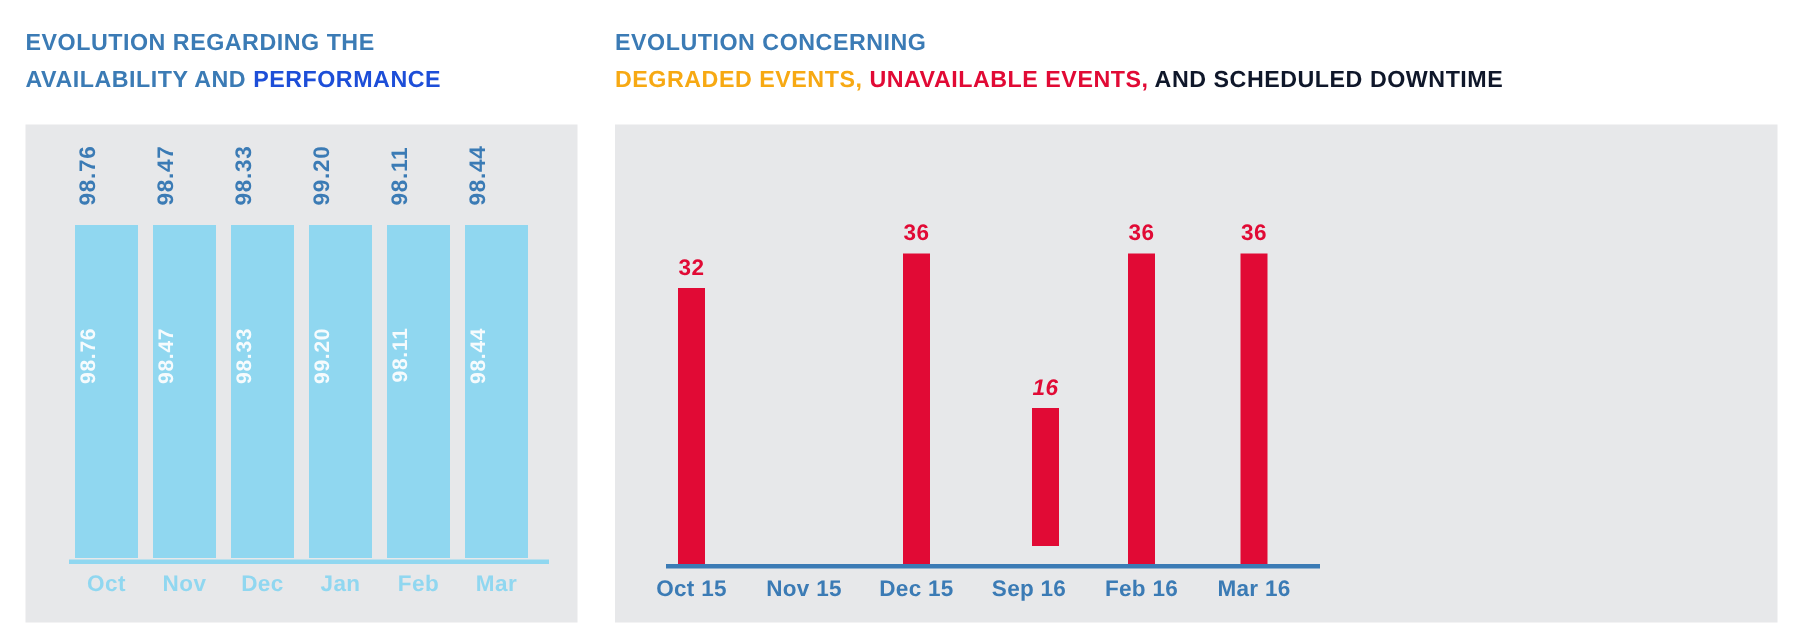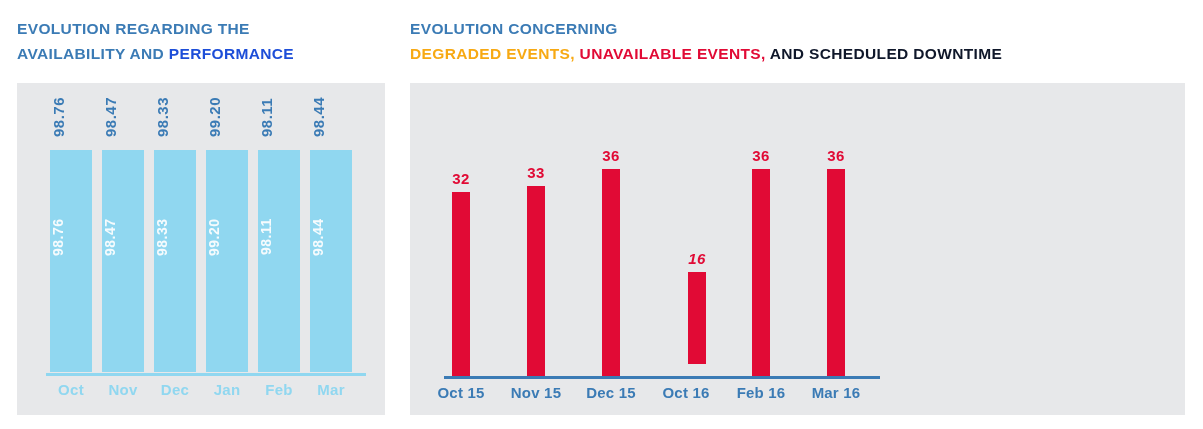--- a/index.html
+++ b/index.html
@@ -240,24 +240,20 @@
     <div class="lcat" style="left: 241px;">Feb</div>
     <div class="lcat" style="left: 293px;">Mar</div>
   </div>
 
 <div class="panel" id="right-panel">
   <div id="right-plot">
       <div class="rbar-col" style="left: 8px; height: 184px;">
         <div class="rbar-val">32</div>
         <div class="rbar-rect" style="height: 184px;"></div>
       </div>
-      <div class="rbar-col" style="left: 83px; height: 190px;">
-        <div class="rbar-val">33</div>
-        <div class="rbar-rect" style="height: 190px;"></div>
-      </div>
       <div class="rbar-col" style="left: 158px; height: 207px;">
         <div class="rbar-val">36</div>
         <div class="rbar-rect" style="height: 207px;"></div>
       </div>
       <div class="rbar-col" style="left: 244px; height: 104px; font-style: italic;">
         <div class="rbar-val">16</div>
         <div class="rbar-rect" style="height: 92px;"></div>
       </div>
       <div class="rbar-col" style="left: 308px; height: 207px;">
         <div class="rbar-val">36</div>
@@ -265,16 +261,16 @@
       </div>
       <div class="rbar-col" style="left: 383px; height: 207px;">
         <div class="rbar-val">36</div>
         <div class="rbar-rect" style="height: 207px;"></div>
       </div>
     </div>
   <div id="right-axis"></div>
 <div class="rcat" style="left: 11px;">Oct 15</div>
     <div class="rcat" style="left: 86px; margin-top: 20px;">Nov 15</div>
     <div class="rcat" style="left: 161px;">Dec 15</div>
-    <div class="rcat" style="left: 236px;">Oct 16</div>
+    <div class="rcat" style="left: 236px;">Sep 16</div>
     <div class="rcat" style="left: 311px;">Feb 16</div>
     <div class="rcat" style="left: 386px;">Mar 16</div>
   </div>
 
 </body></html>

